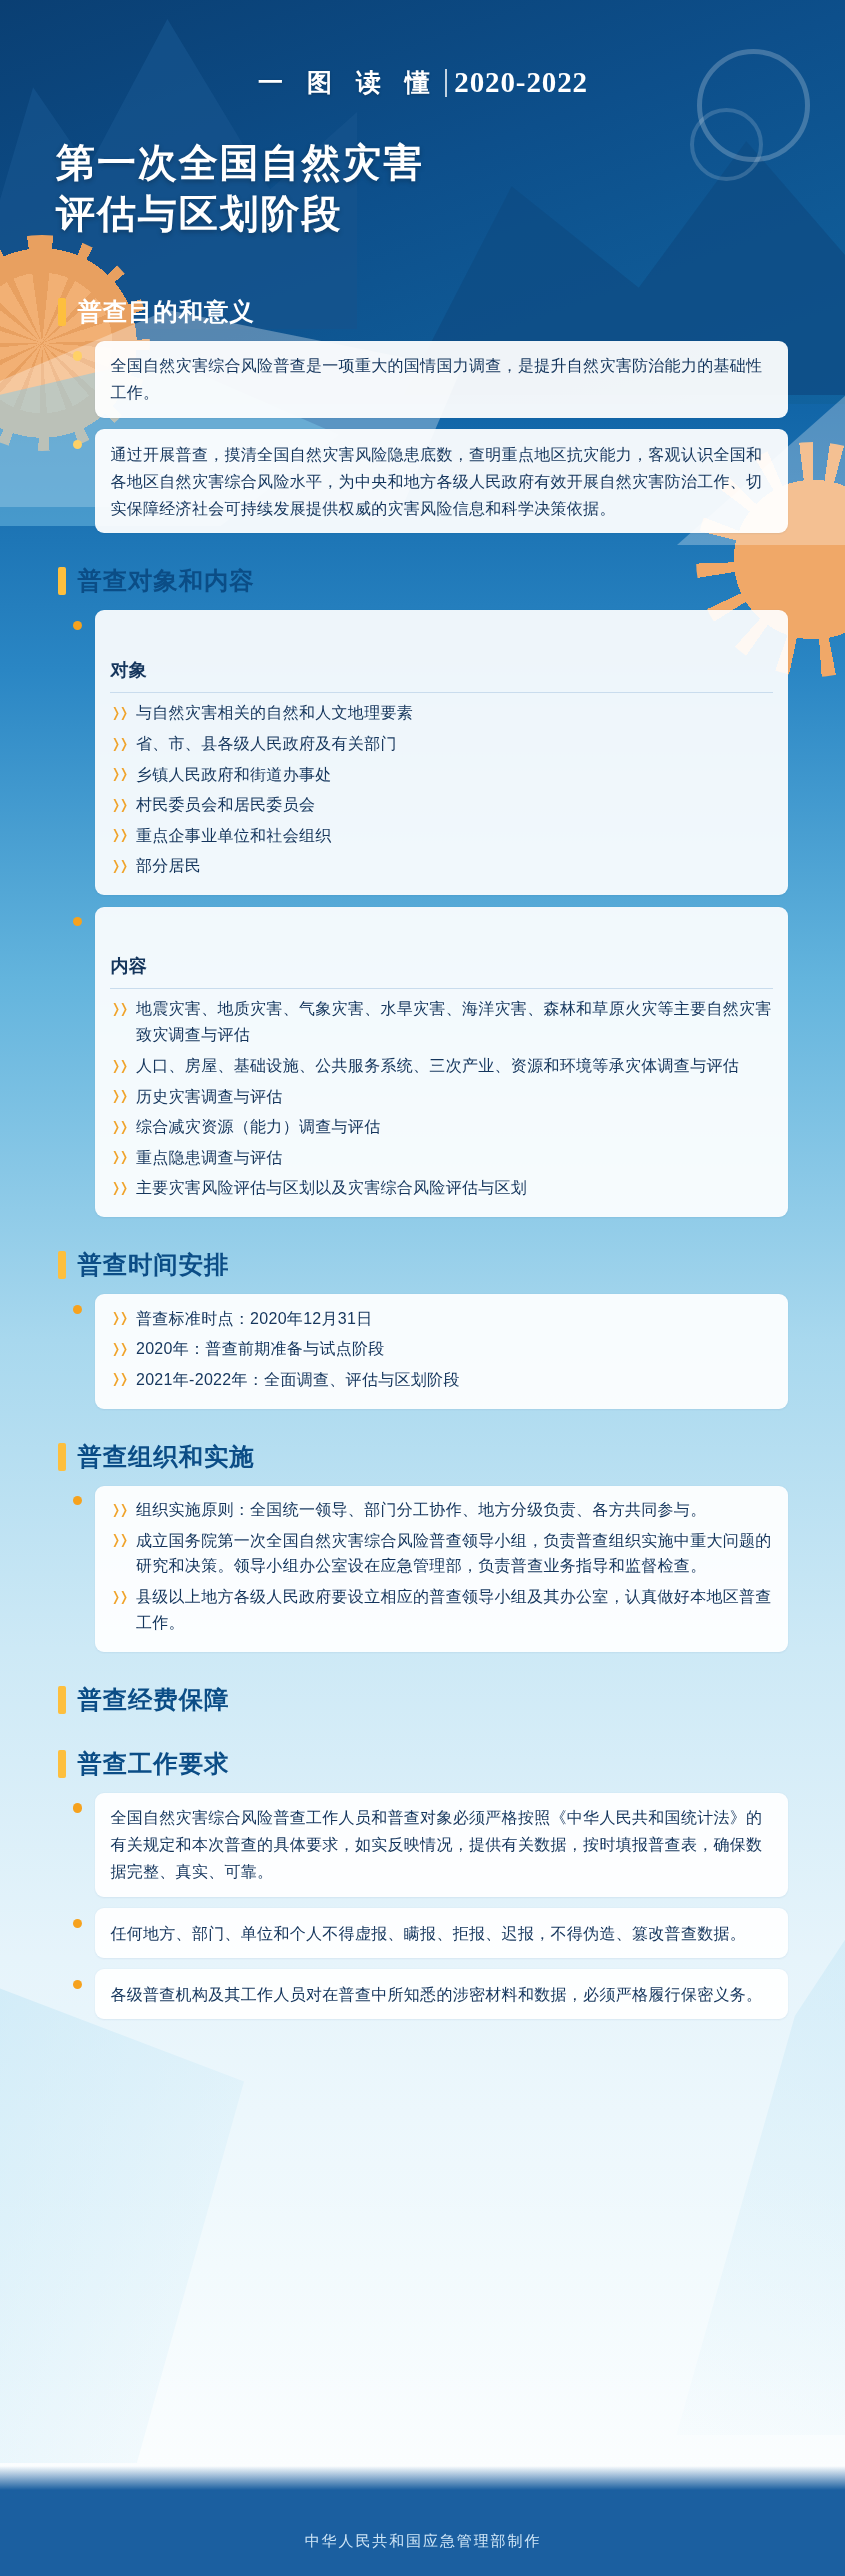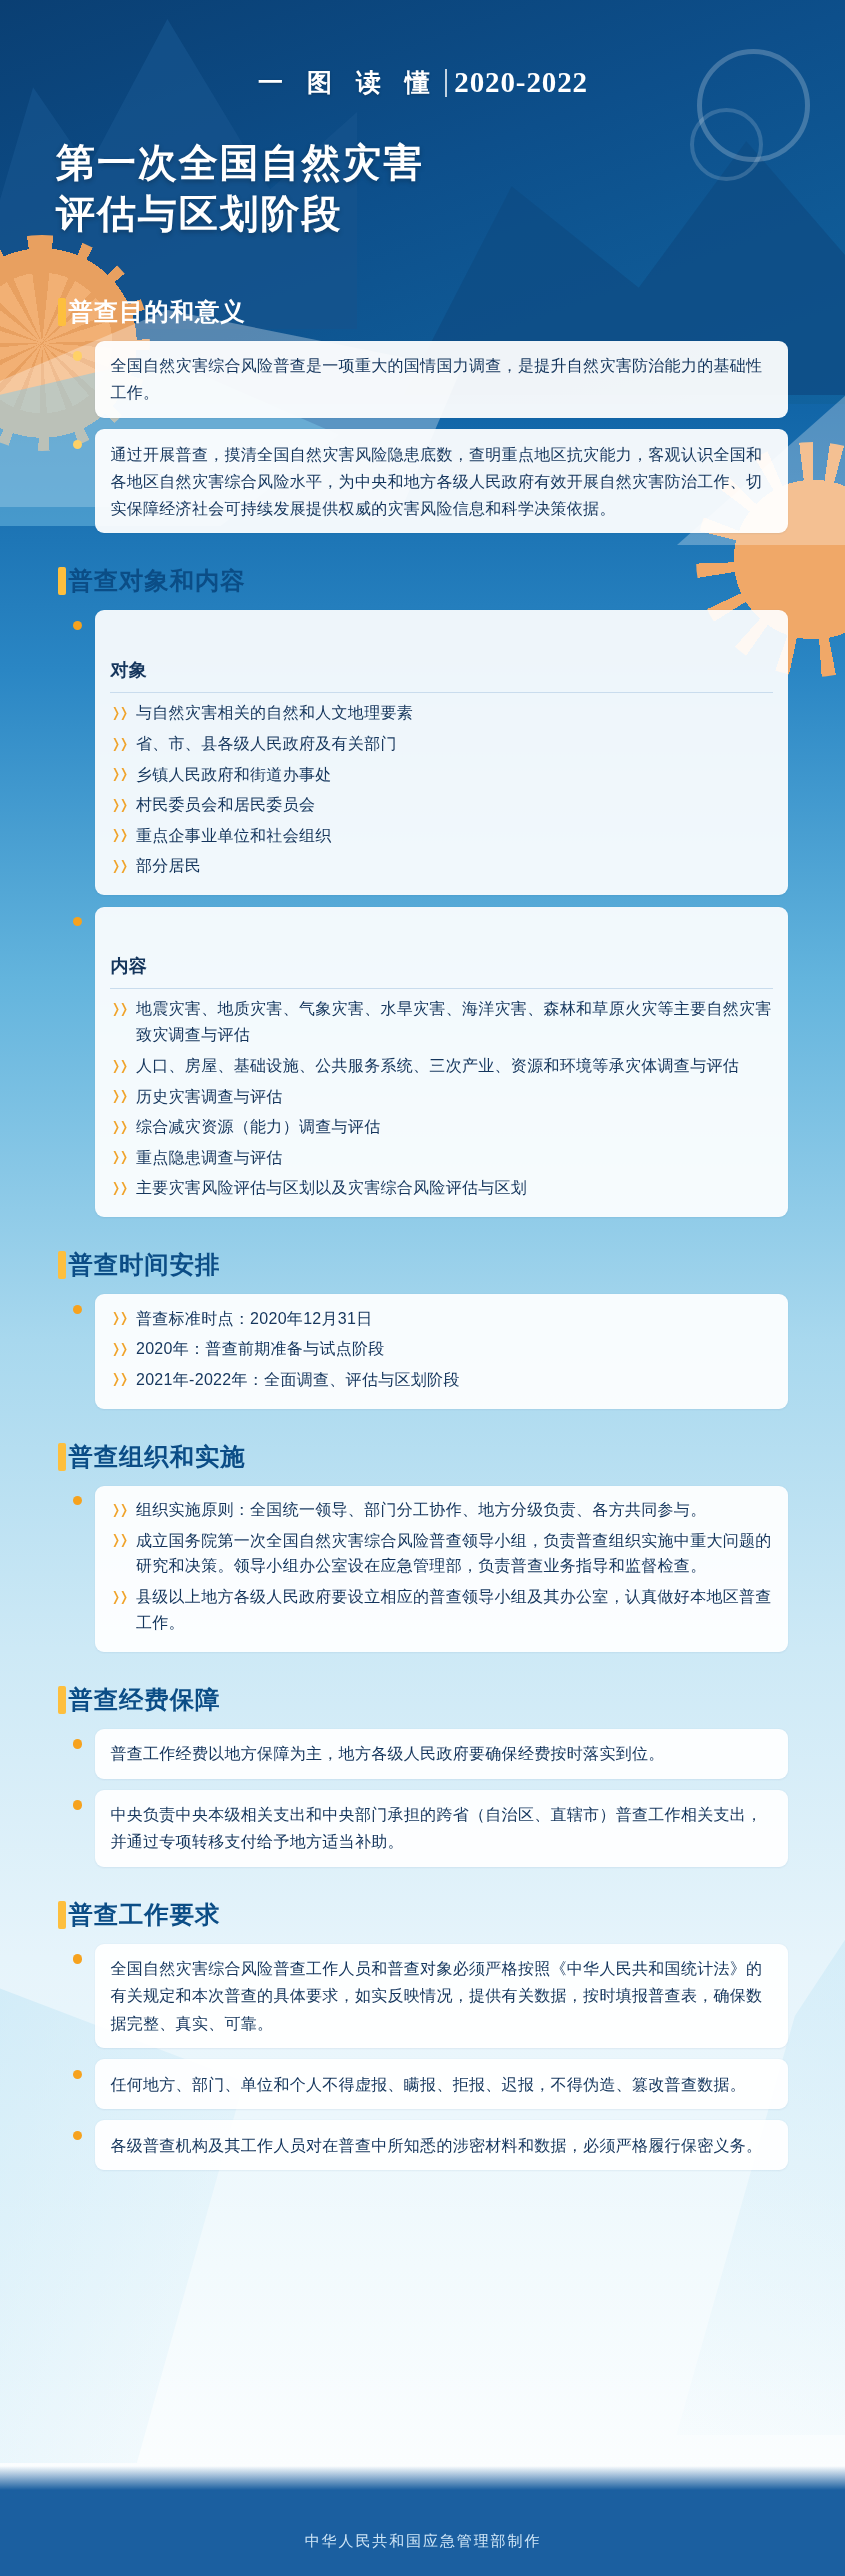--- a/index.html
+++ b/index.html
@@ -147,21 +147,21 @@
     color: #ffffff; font-size: 39px; font-weight: 700;
     line-height: 1.32; letter-spacing: 1.9px;
     text-shadow: 0 1.9px 5.6px rgba(0,0,0,.28);
   }
   .title .l2 { display: block; }
 
   
   .content { position: relative; z-index: 3; padding: 56px 58px 38px 58px; }
   .section { margin-bottom: 32px; }
   .sec-head {
-    display: flex; align-items: center; gap: 3px;
+    display: flex; align-items: center; gap: 12px;
     margin-bottom: 13px;
   }
   .sec-head .tab {
     width: 7.5px; height: 28px; background: #fdbf3e; border-radius: 1.9px;
   }
   .sec-head .sec-title {
     font-size: 24.4px; font-weight: 700; color: #0b4d86; letter-spacing: 0.9px;
   }
   .section.on-dark .sec-title { color: #ffffff; }
   .section.on-dark .tab { background: #fdbf3e; }
@@ -401,30 +401,20 @@
           </div>
         </div>
       </div>
     </section>
 
     <section class="section">
       <div class="sec-head">
         <span class="tab"></span>
         <span class="sec-title">普查经费保障</span>
       </div>
-      <div class="bullets">
-        <div class="bullet-row">
-          <span class="dot"></span>
-          <div class="card">普查工作经费以地方保障为主，地方各级人民政府要确保经费按时落实到位。</div>
-        </div>
-        <div class="bullet-row">
-          <span class="dot"></span>
-          <div class="card">中央负责中央本级相关支出和中央部门承担的跨省（自治区、直辖市）普查工作相关支出，并通过专项转移支付给予地方适当补助。</div>
-        </div>
-      </div>
     </section>
 
     <section class="section">
       <div class="sec-head">
         <span class="tab"></span>
         <span class="sec-title">普查工作要求</span>
       </div>
       <div class="bullets">
         <div class="bullet-row">
           <span class="dot"></span>

